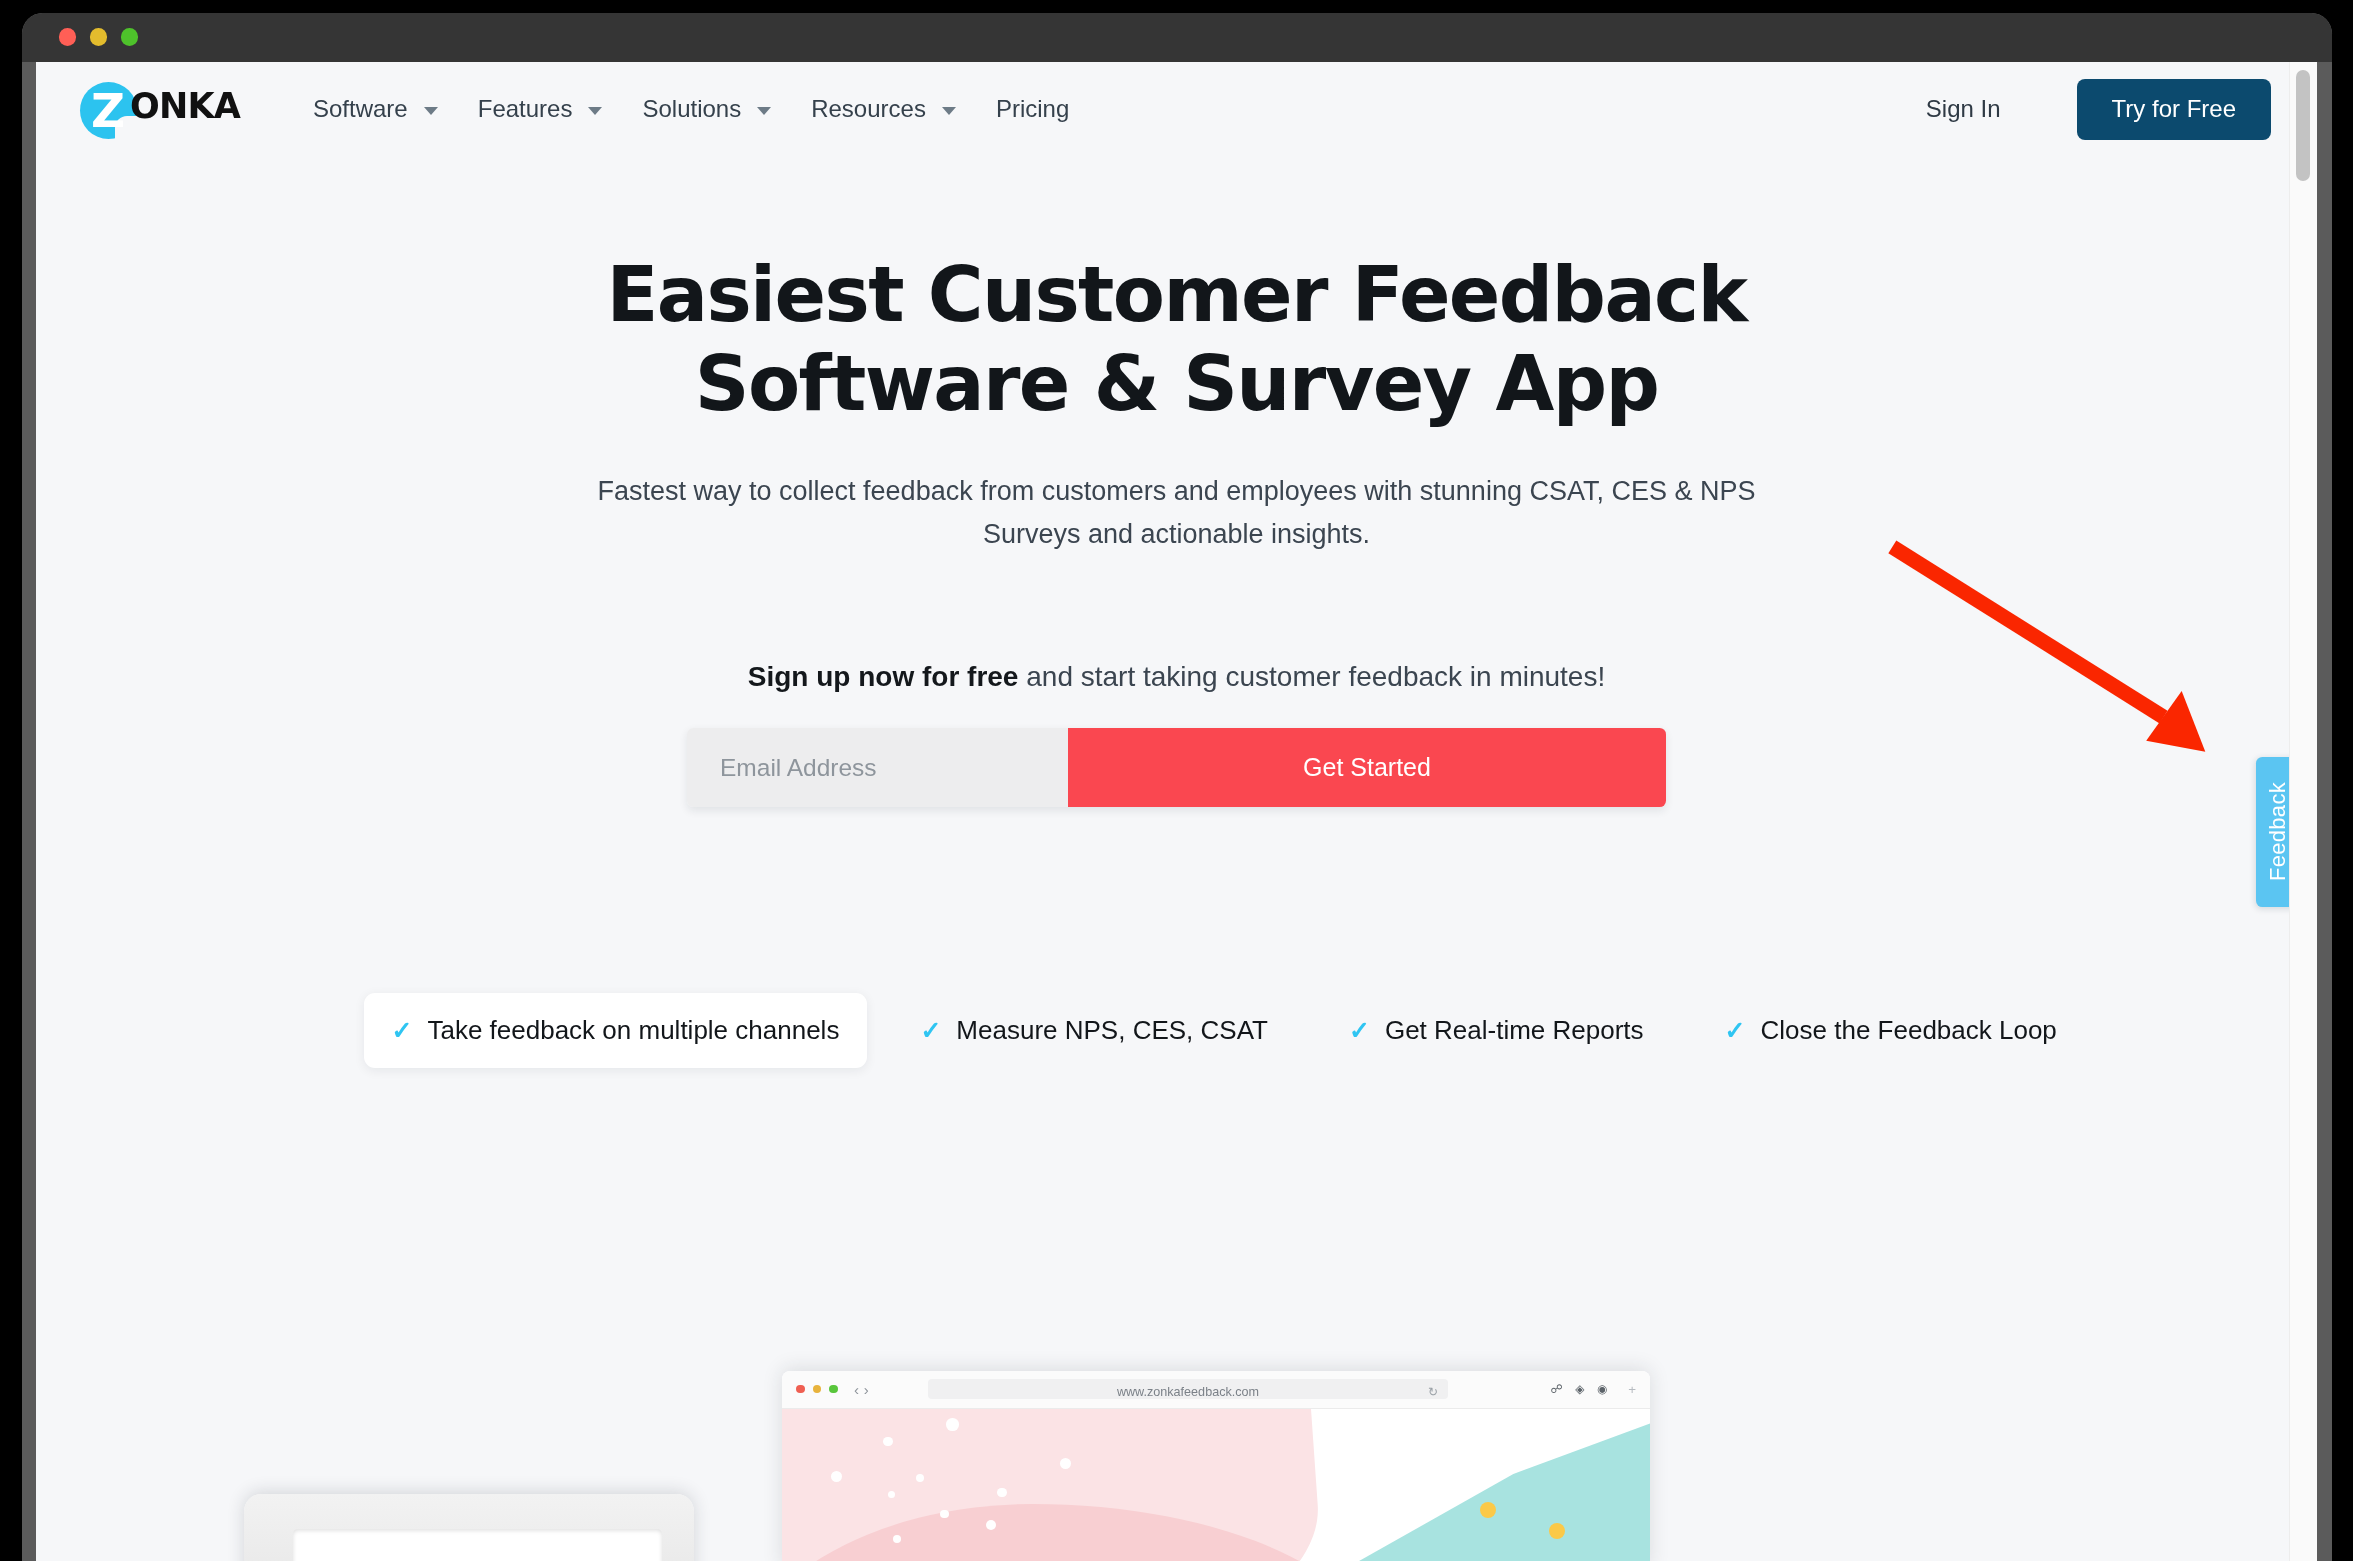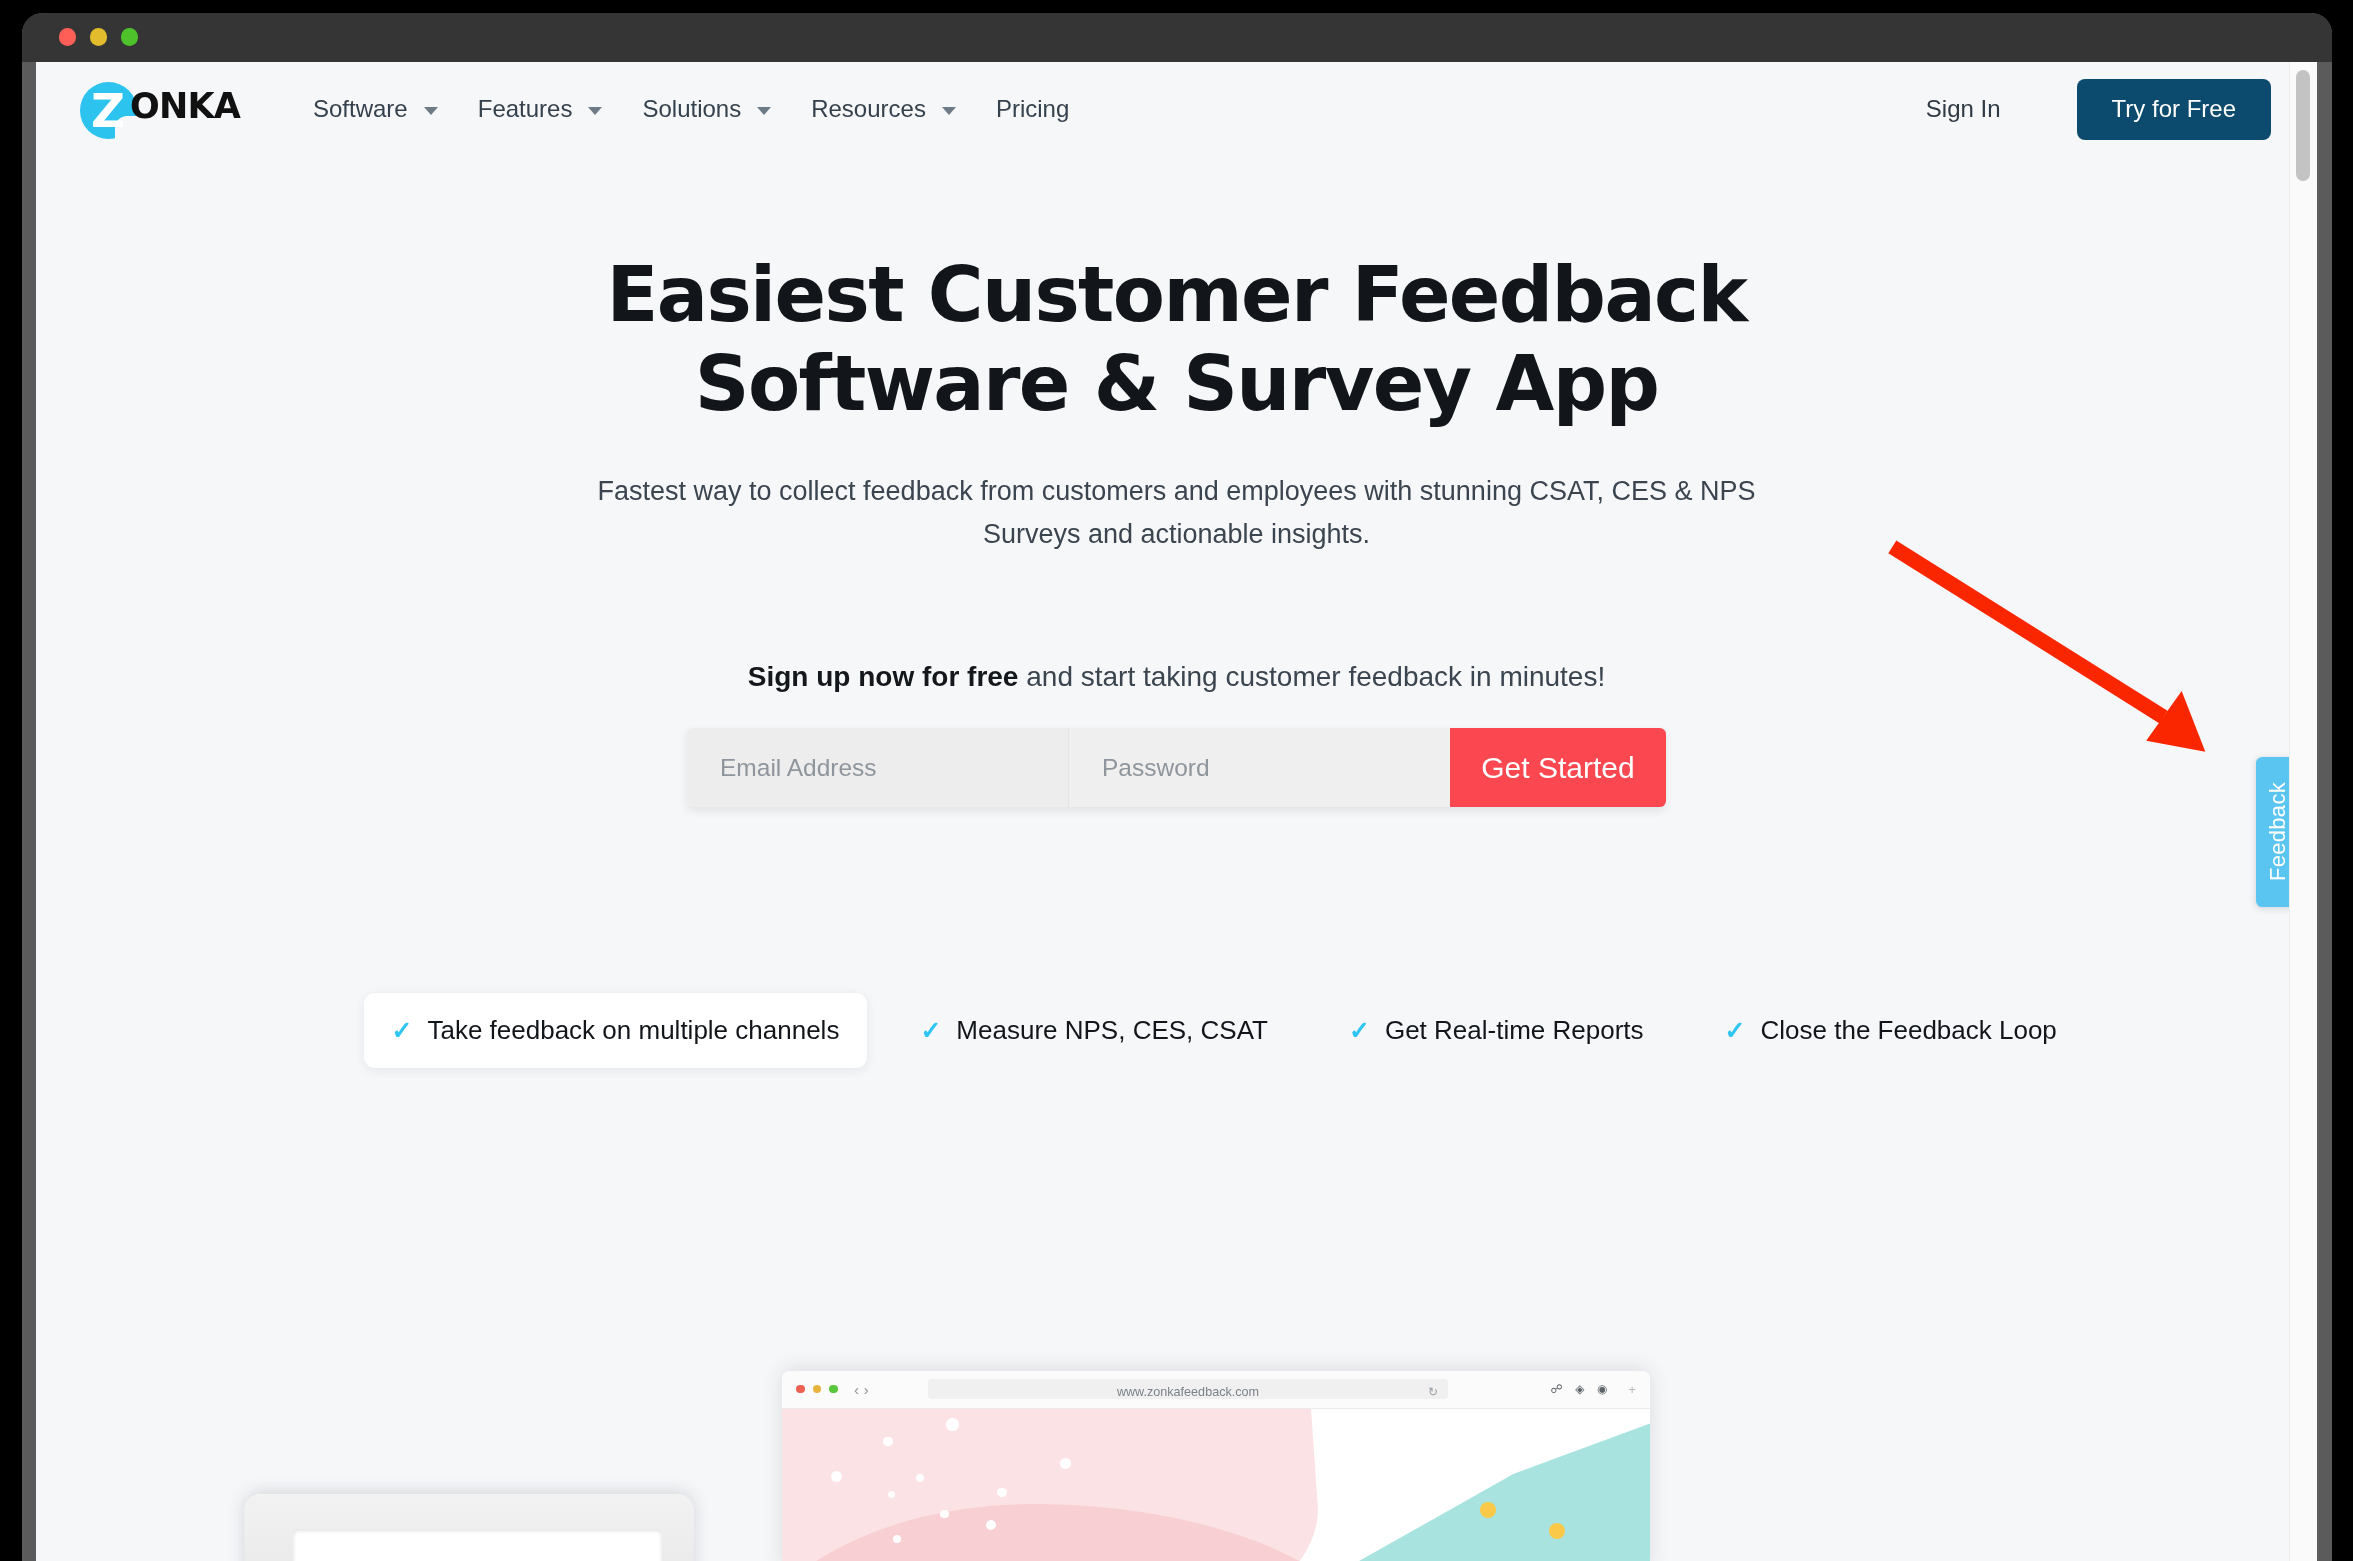--- a/index.html
+++ b/index.html
@@ -236,21 +236,21 @@
   .field-password {
     flex: 0 0 367px;
     background: #efefef;
     border-left: 1.6px solid #e4e4e5;
   }
   .btn-getstarted {
     flex: 1;
     border: none;
     background: #fa4750;
     color: #ffffff;
-    font-size: 30px;
+    font-size: 25px;
     font-family: "Liberation Sans", sans-serif;
     cursor: pointer;
   }
 
   
   .checklist {
     margin: 186px auto 0;
     width: 1626px;
     display: flex;
     align-items: center;
@@ -516,21 +516,20 @@
         <span>Fastest way to collect feedback from customers and employees with stunning CSAT, CES &amp;</span>
         <span>NPS Surveys and actionable insights.</span>
       </p>
 
       <p class="signup-line">
         <b>Sign up now for free</b><span> and start taking customer feedback in minutes!</span>
       </p>
 
       <form class="signup-form">
         <input class="field field-email" type="text" placeholder="Email Address" style="">
-        <input class="field field-password" type="text" placeholder="Password" style="">
         <button class="btn-getstarted">Get Started</button>
       </form>
 
       <div class="checklist">
         <div class="check-item active">
           <span class="tick">✓</span>
           <span>Take feedback on multiple channels</span>
         </div>
         <div class="check-item">
           <span class="tick">✓</span>

